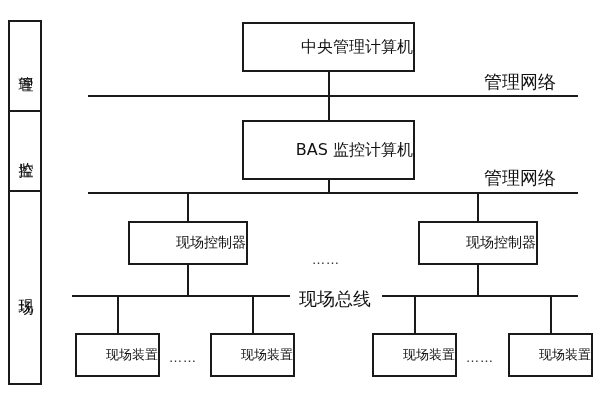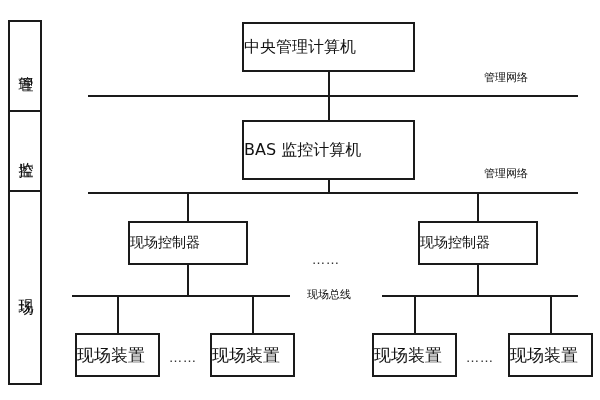--- a/index.html
+++ b/index.html
@@ -52,47 +52,47 @@
   }
 
   
   .node {
     position: absolute;
     box-sizing: border-box;
     border: 2px solid #1a1a1a;
     background: #ffffff;
     display: flex;
     align-items: center;
-    justify-content: flex-start;
+    justify-content: flex-end;
     color: #111111;
     z-index: 3;
   }
   .node span { white-space: nowrap; }
   .node.big   { font-size: 16px; }
   .node.mid   { font-size: 14px; }
-  .node.small { font-size: 17px; }
+  .node.small { font-size: 13px; }
 
   
   .hline {
     position: absolute;
     height: 0;
     border-top: 2px solid #1a1a1a;
     z-index: 1;
   }
   .vline {
     position: absolute;
     width: 0;
     border-left: 2px solid #1a1a1a;
     z-index: 1;
   }
 
   
   .bus-label {
     position: absolute;
-    font-size: 11px;
+    font-size: 18px;
     color: #111111;
     white-space: nowrap;
     z-index: 4;
   }
   .bus-label.onwhite {
     background: #ffffff;
     padding: 0 3px;
   }
   .dots {
     position: absolute;
@@ -150,21 +150,21 @@
     <span>现场控制器</span>
   </div>
 
   <div class="dots" style="left:312px;top:252px;">……</div>
 
   <div class="vline" style="left:187px;top:265px;height:30px;"></div>
   <div class="vline" style="left:477px;top:265px;height:30px;"></div>
 
   <div class="hline" style="left:72px;top:295px;width:218px;"></div>
   <div class="hline" style="left:382px;top:295px;width:196px;"></div>
-  <div class="bus-label onwhite" style="left:304px;top:287px;">现场总线</div>
+  <div class="bus-label onwhite" style="left:296px;top:287px;">现场总线</div>
 
   <div class="vline" style="left:117px;top:295px;height:38px;"></div>
   <div class="vline" style="left:252px;top:295px;height:38px;"></div>
   <div class="vline" style="left:414px;top:295px;height:38px;"></div>
   <div class="vline" style="left:550px;top:295px;height:38px;"></div>
 
   <div class="node small" style="left:75px;top:333px;width:85px;height:44px;">
     <span>现场装置</span>
   </div>
   <div class="dots" style="left:169px;top:350px;">……</div>

